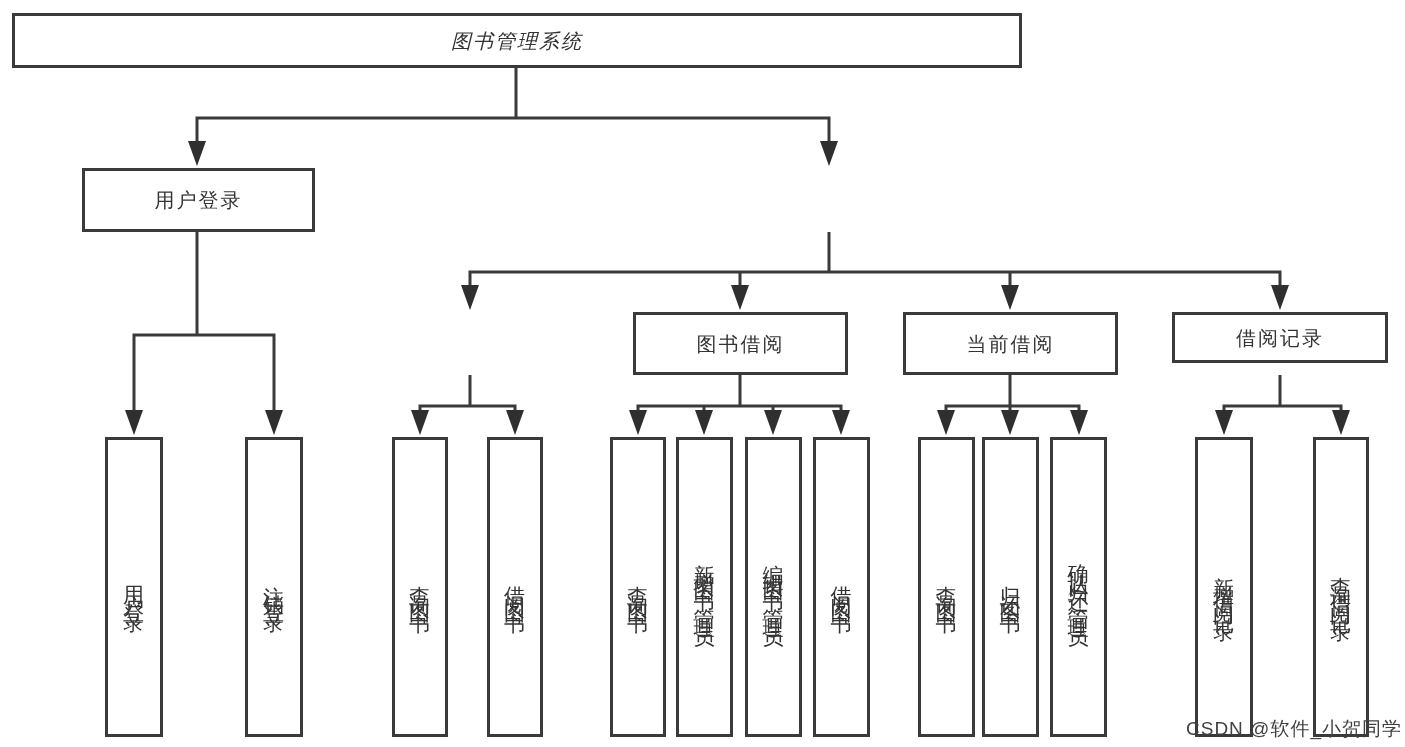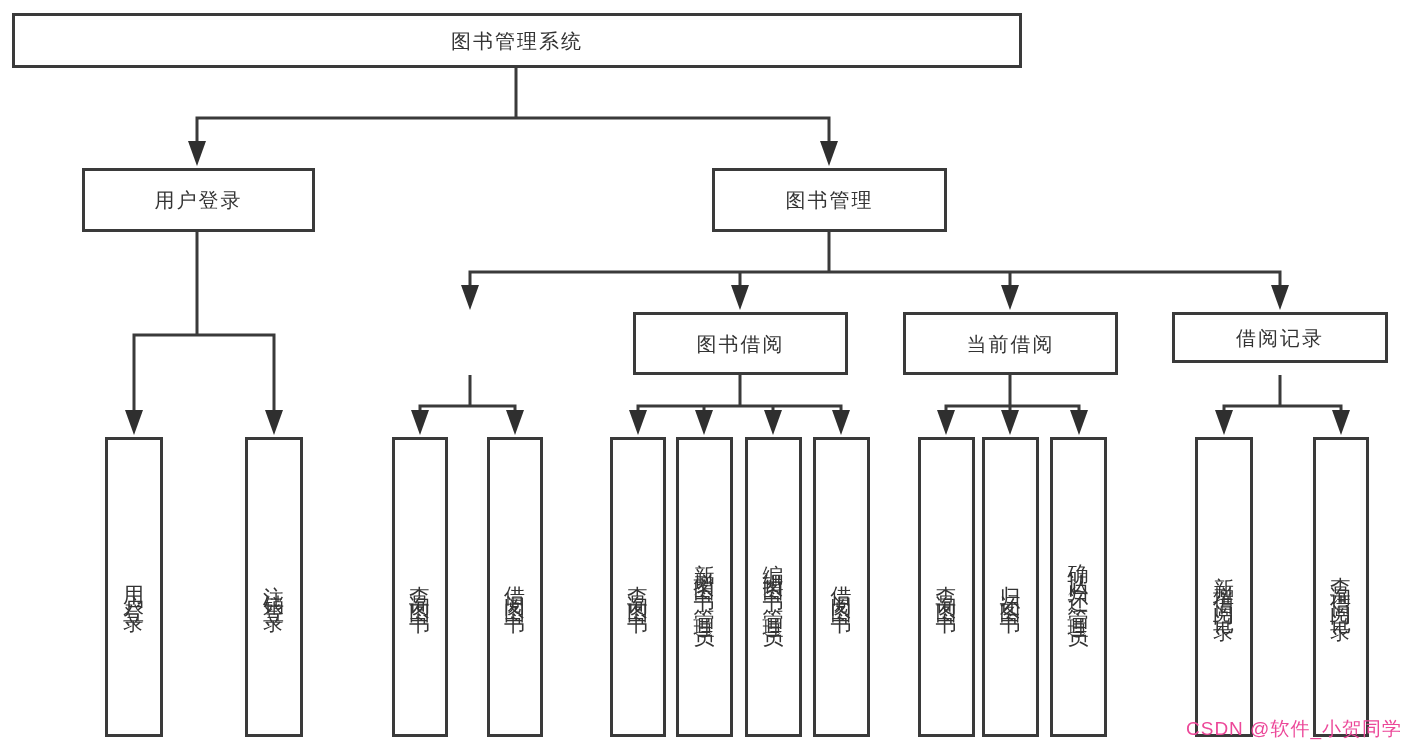--- a/index.html
+++ b/index.html
@@ -48,21 +48,21 @@
     font-size: 21px;
     letter-spacing: 9px;
     white-space: nowrap;
   }
   .watermark {
     position: absolute;
     left: 1186px;
     top: 716px;
     font-size: 19px;
     letter-spacing: 1px;
-    color: #ec4899;
+    color: #404040;
     z-index: 3;
     white-space: nowrap;
   }
 </style>
 </head>
 <body>
 
 <div class="canvas">
 
   <svg class="connectors" viewBox="0 0 1405 747" xmlns="http://www.w3.org/2000/svg">
@@ -98,29 +98,26 @@
       <polygon points="764,410 782,410 773,435"></polygon>
       <polygon points="832,410 850,410 841,435"></polygon>
       <polygon points="937,410 955,410 946,435"></polygon>
       <polygon points="1001,410 1019,410 1010,435"></polygon>
       <polygon points="1070,410 1088,410 1079,435"></polygon>
       <polygon points="1215,410 1233,410 1224,435"></polygon>
       <polygon points="1332,410 1350,410 1341,435"></polygon>
     </g>
   </svg>
 
-  <div class="node hnode" style="left:12px; top:13px; width:1010px; height:55px;">
+  <div class="node hnode" style="left:12px; top:13px; width:1010px; height:55px;font-style:italic;">
     <span class="label">图书管理系统</span>
   </div>
 
   <div class="node hnode" style="left:82px; top:168px; width:233px; height:64px;">
     <span class="label">用户登录</span>
-  </div>
-  <div class="node hnode" style="left:712px; top:168px; width:235px; height:64px;">
-    <span class="label">图书管理</span>
   </div>
 
   <div class="node hnode" style="left:633px; top:312px; width:215px; height:63px;">
     <span class="label">图书借阅</span>
   </div>
   <div class="node hnode" style="left:903px; top:312px; width:215px; height:63px;">
     <span class="label">当前借阅</span>
   </div>
   <div class="node hnode" style="left:1172px; top:312px; width:216px; height:51px;">
     <span class="label">借阅记录</span>

